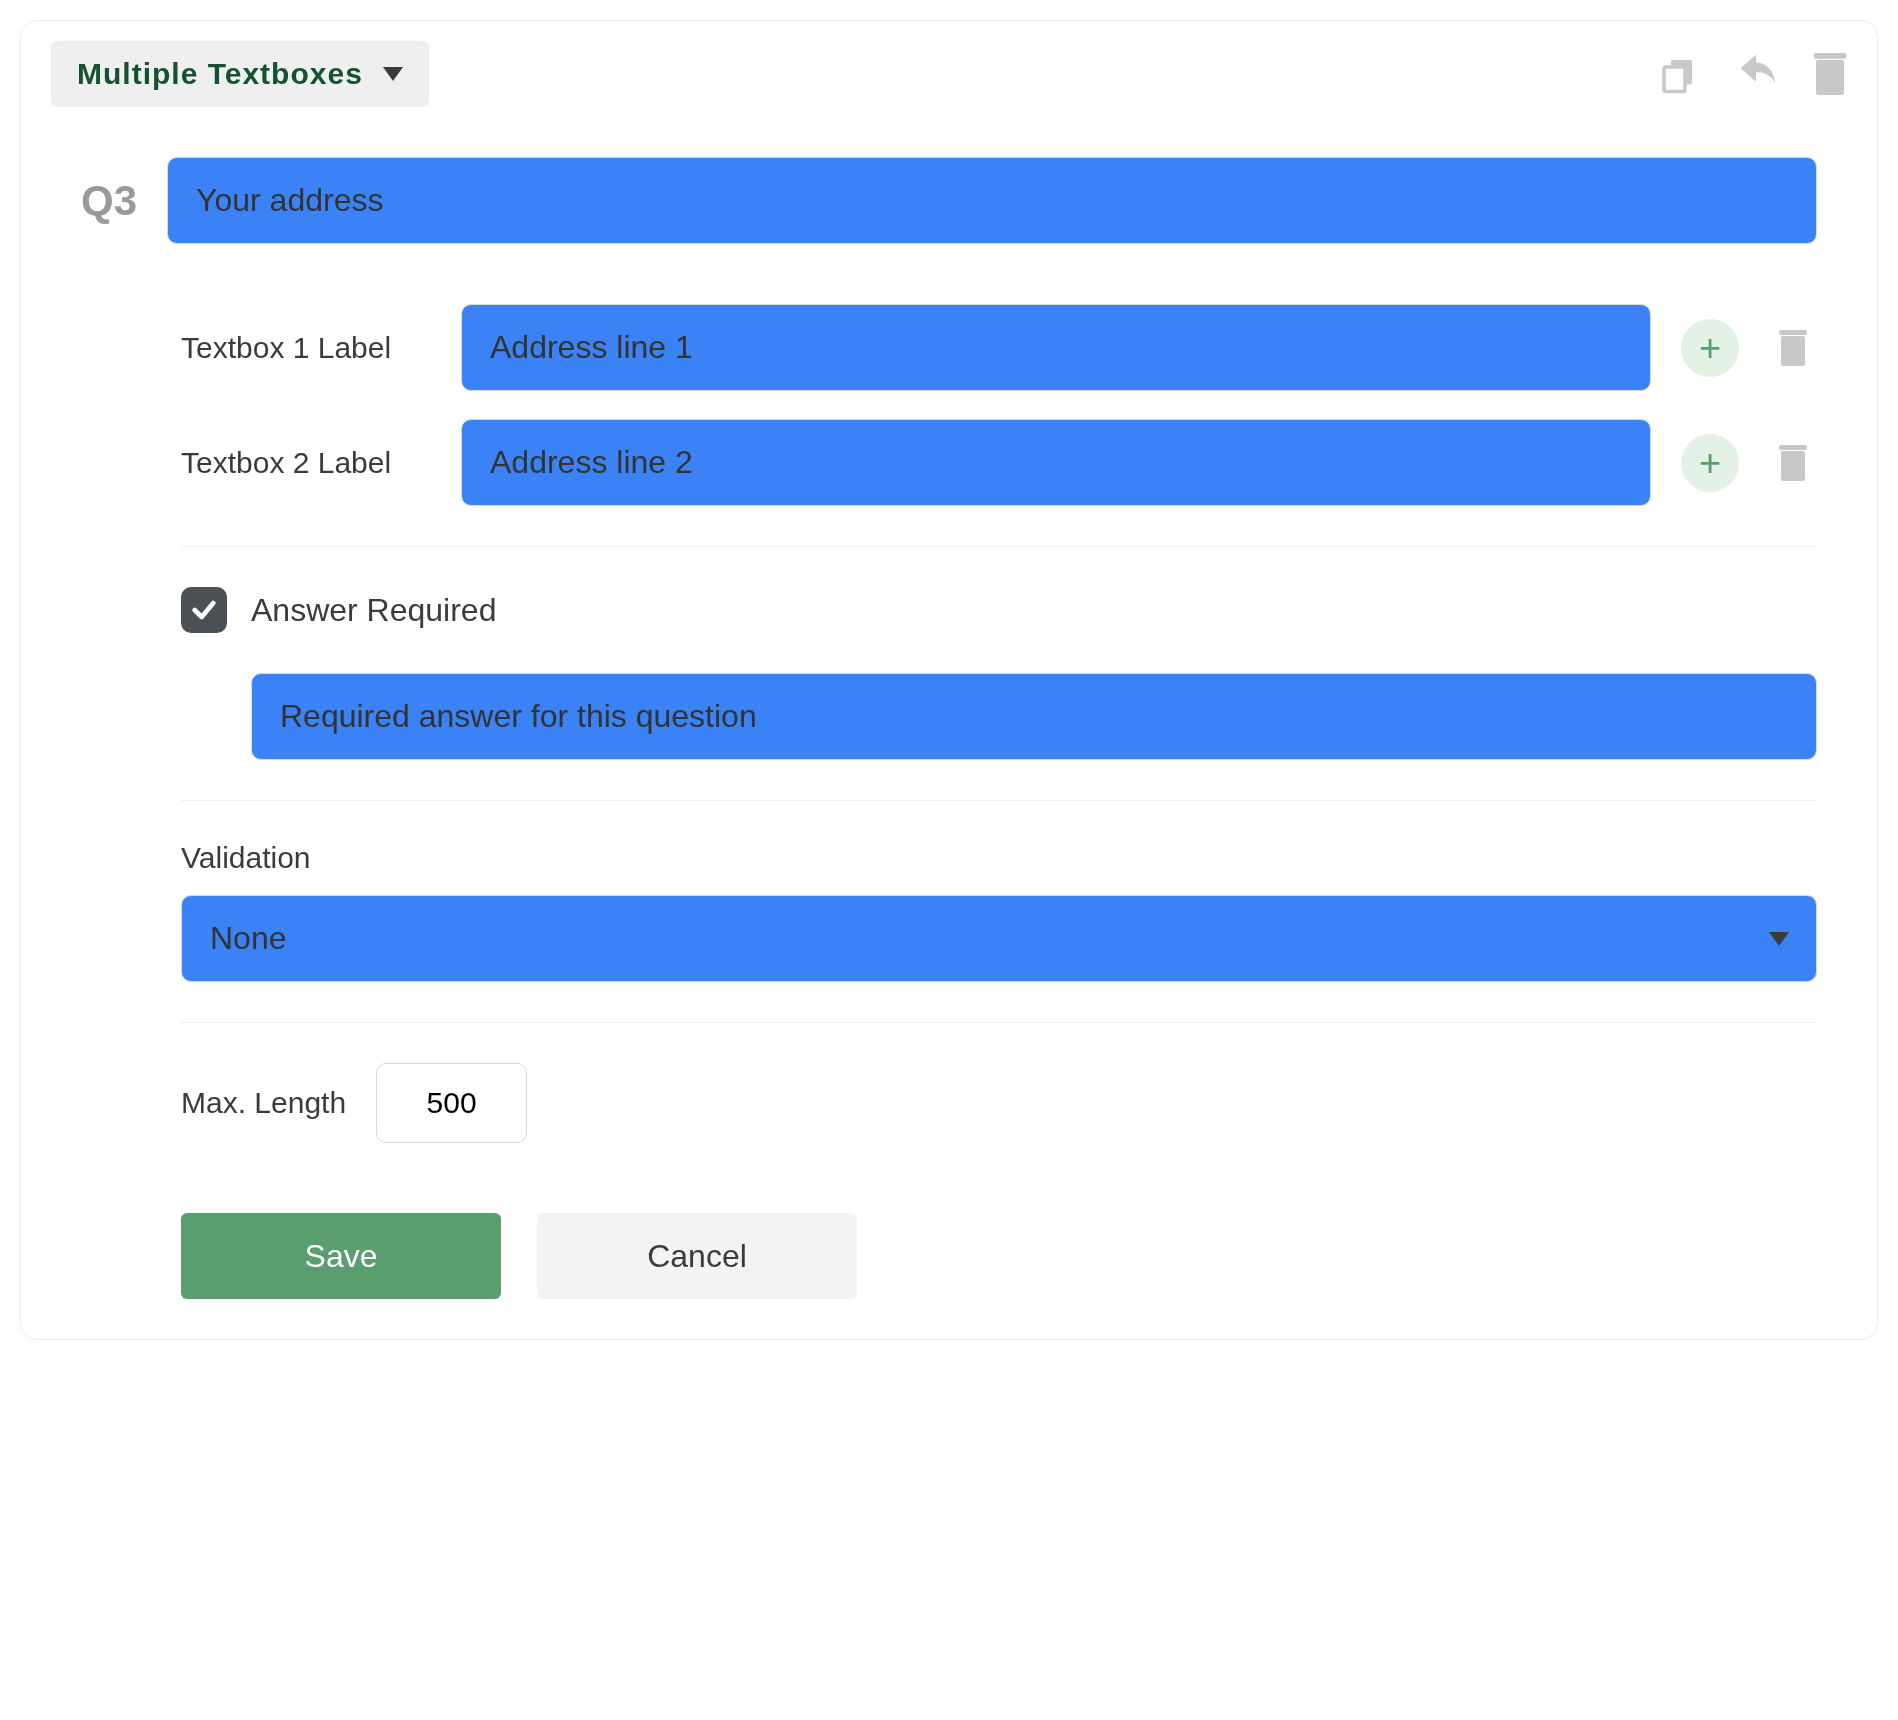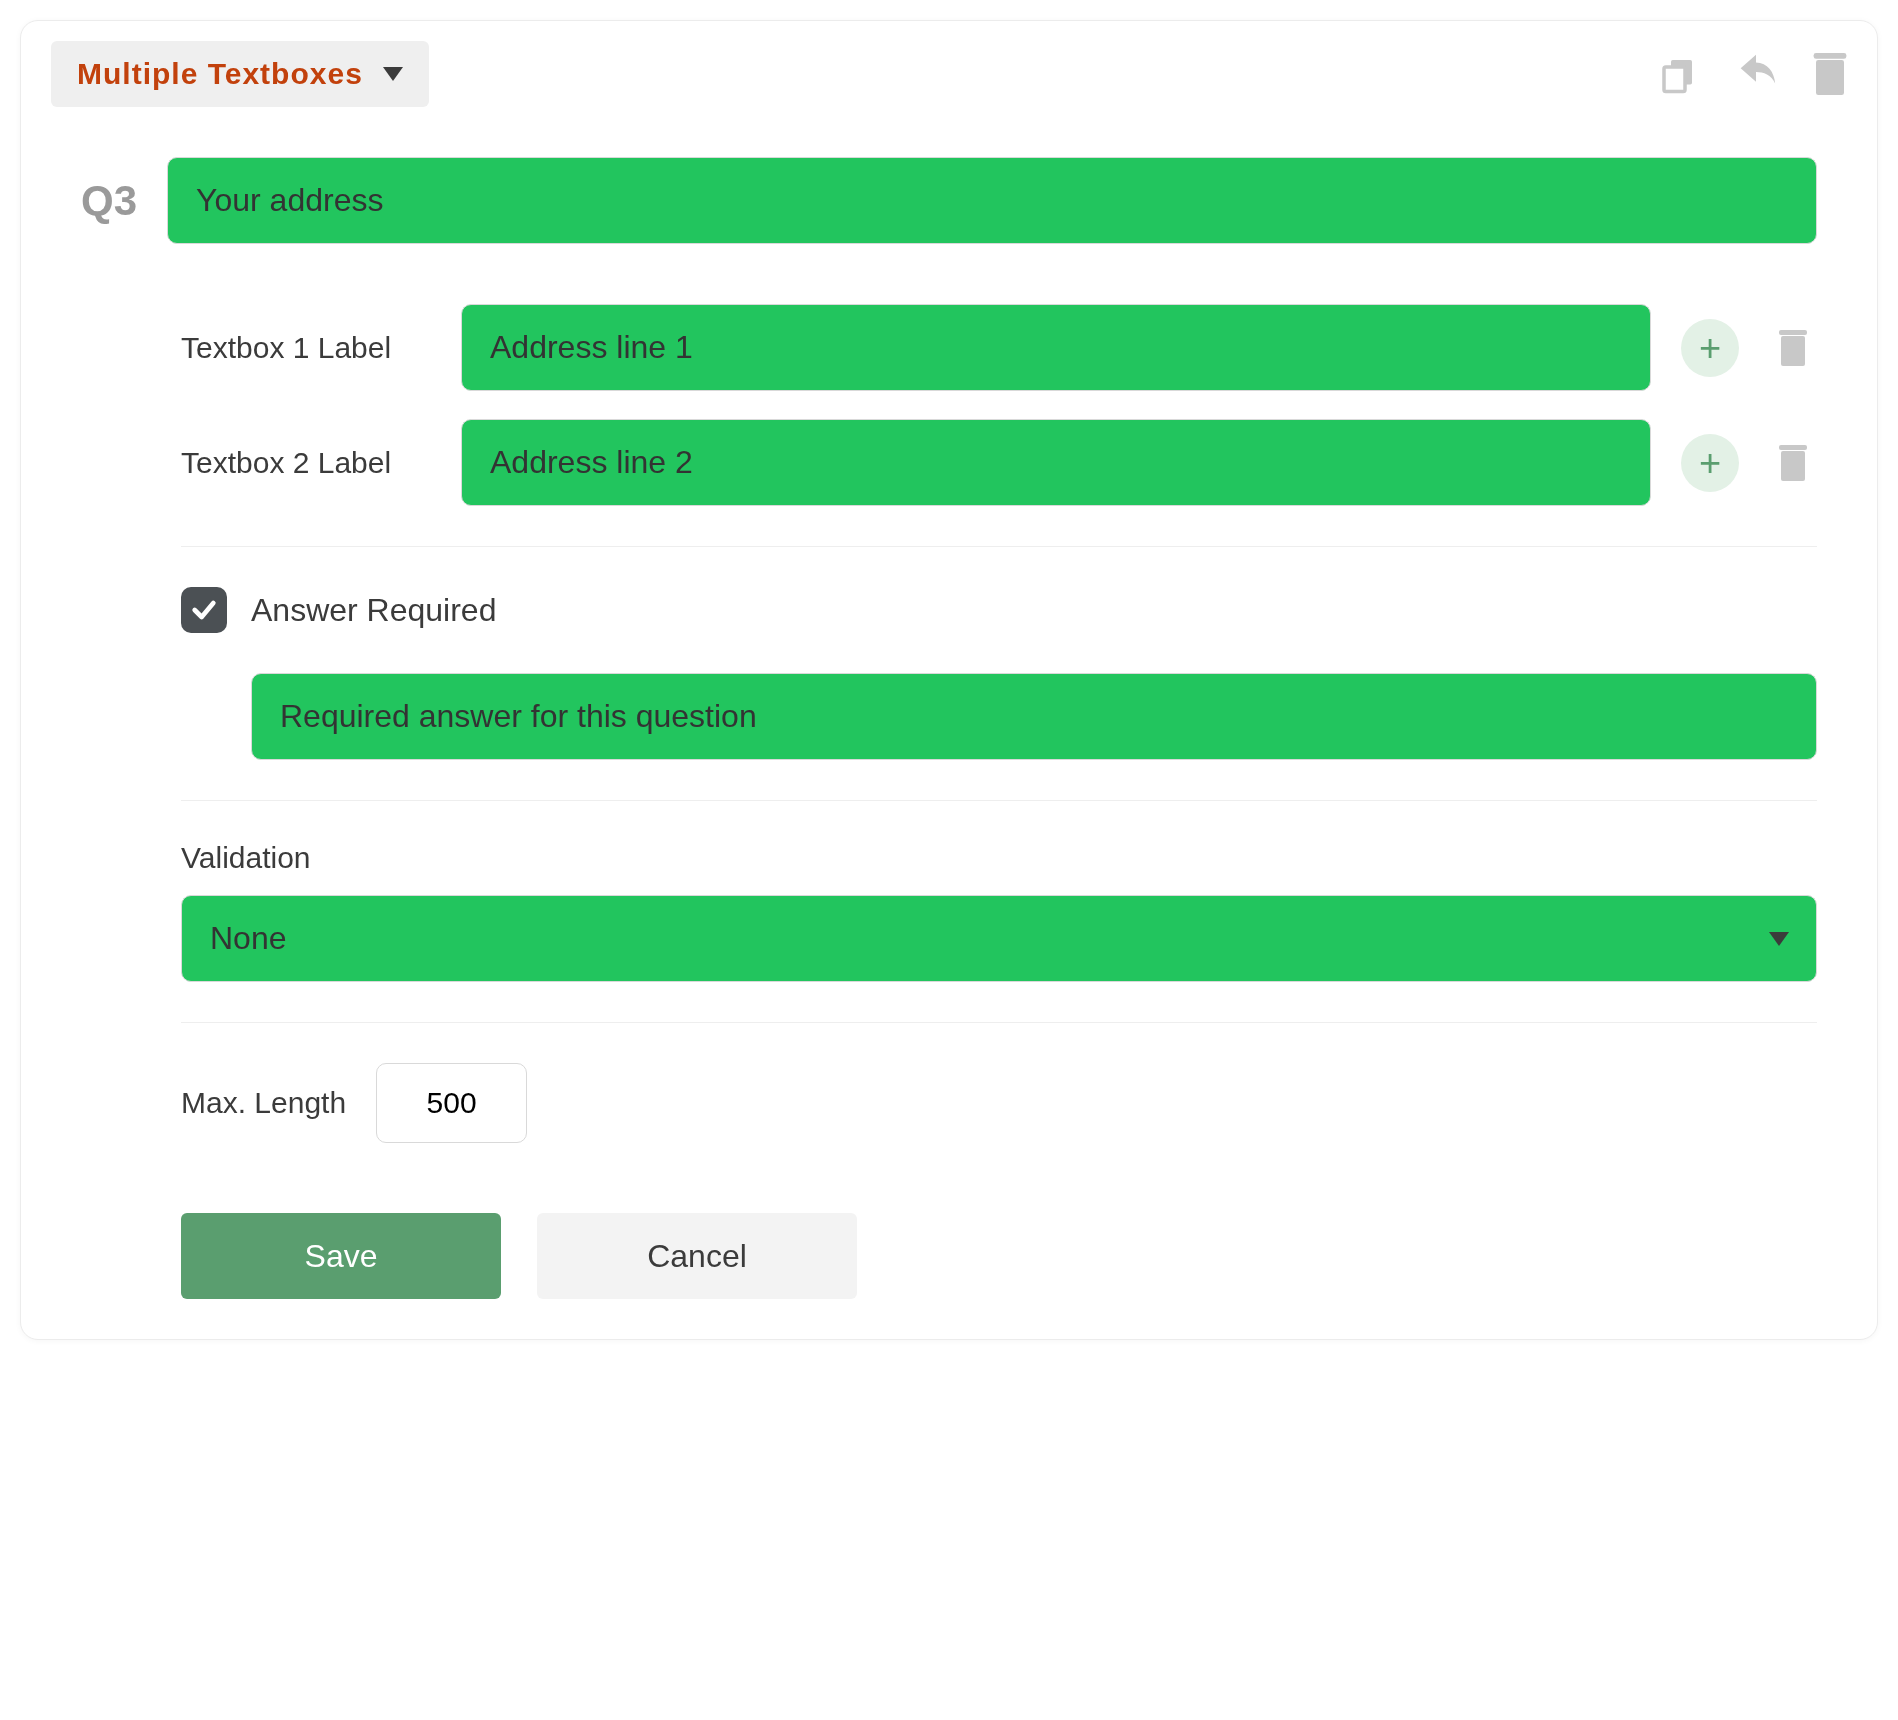--- a/index.html
+++ b/index.html
@@ -39,42 +39,42 @@
     padding:0 0 30px 0;
   }
   .qtype{
     display:inline-flex;
     align-items:center;
     gap:20px;
     background:#efefef;
     border-radius:6px;
     padding:16px 26px;
     font-weight:700;
-    color:#c2410c;
+    color:#14532d;
     font-size:30px;
     letter-spacing:1px;
     cursor:pointer;
   }
   .tri-down{
     width:0;height:0;
     border-left:10px solid transparent;
     border-right:10px solid transparent;
     border-top:14px solid #3b3b3b;
   }
   .top-icons{display:flex;gap:34px;align-items:center}
   .icon{cursor:pointer;color:var(--icon)}
   .icon svg{display:block}
   
   .qrow{display:flex;align-items:center;gap:30px;padding:20px 30px 60px 30px}
   .qnum{font-size:42px;font-weight:700;color:var(--light)}
   .input{
     width:100%;
     font-size:32px;
     color:#333;
-    background:#22c55e;
+    background:#3b82f6;
     border:1px solid var(--border);
     border-radius:10px;
     padding:24px 28px;
     outline:none;
     font-family:inherit;
   }
   .input::placeholder{color:#888}
   .content{padding:0 30px 0 130px}
   .textbox-row{
     display:flex;align-items:center;gap:30px;margin-bottom:28px;justify-content:flex-end;

